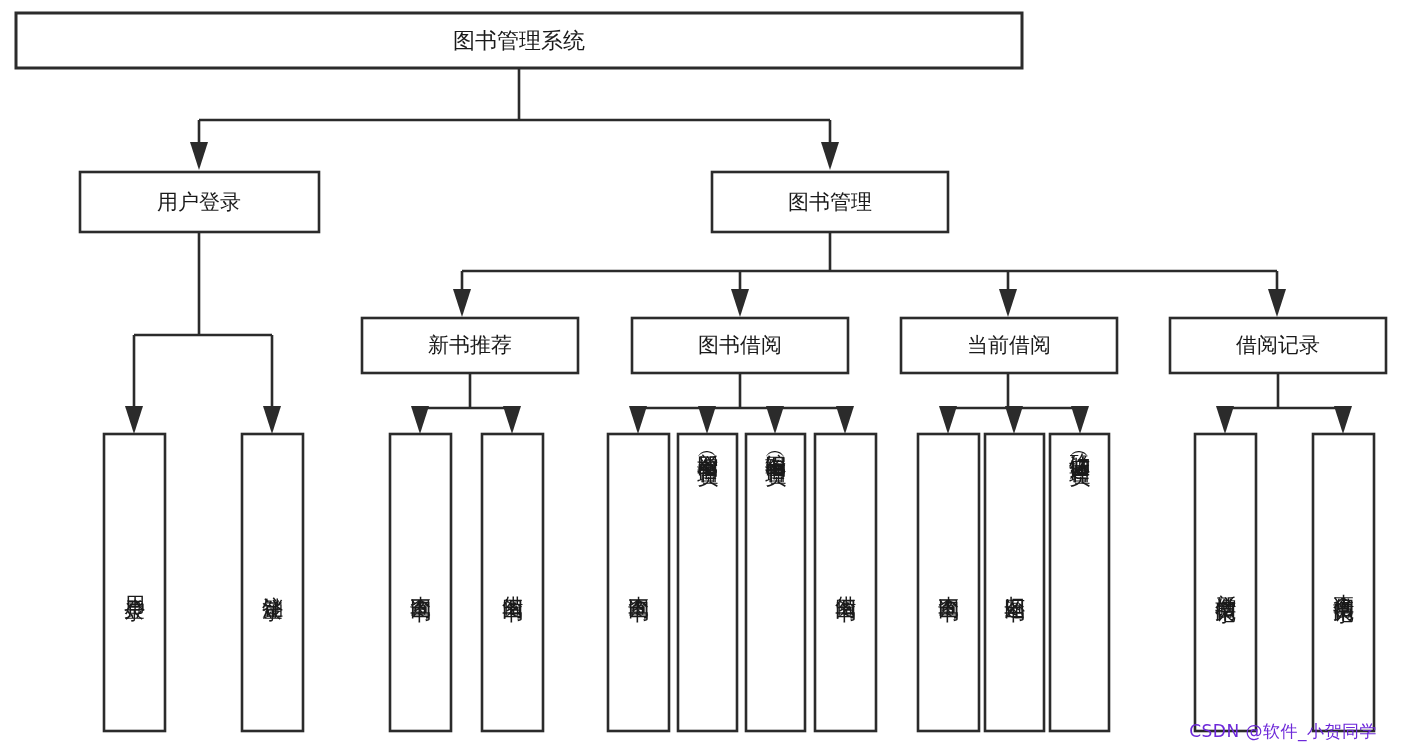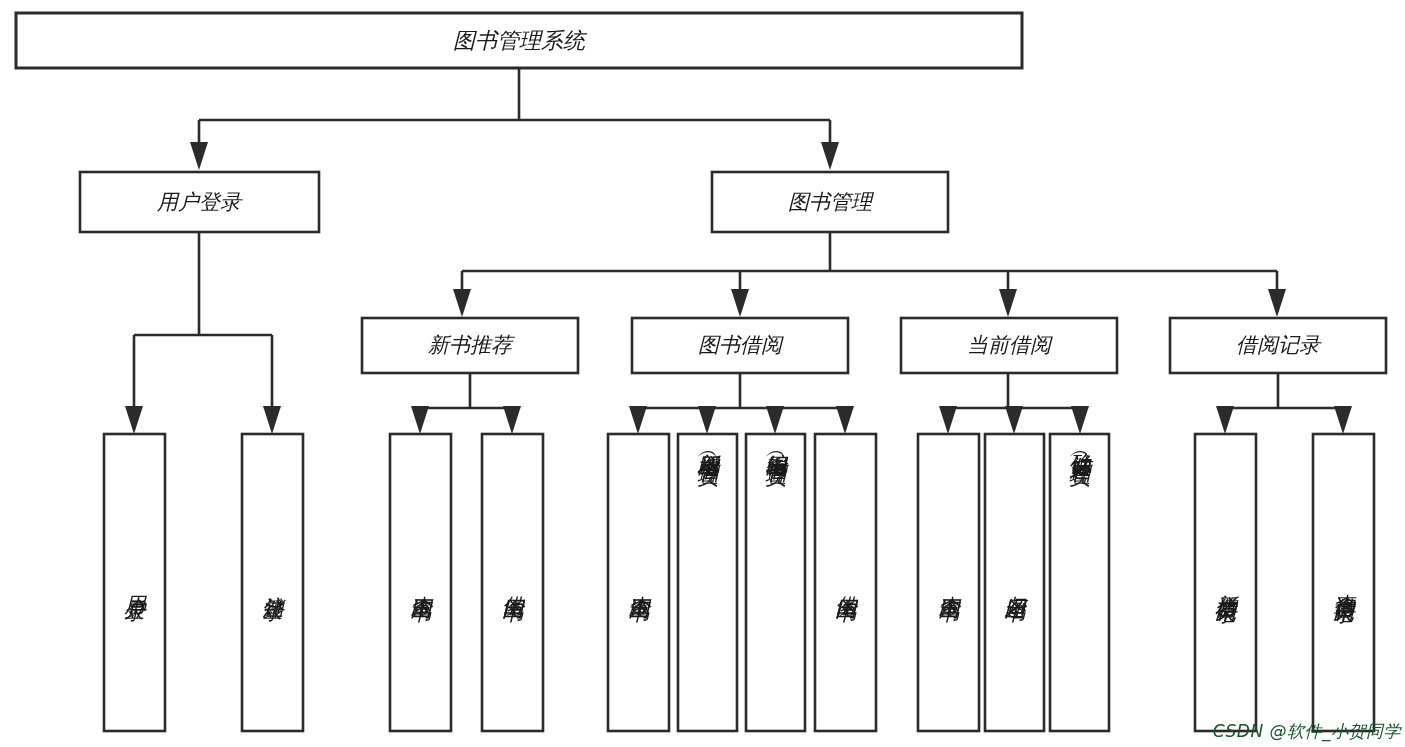--- a/index.html
+++ b/index.html
@@ -12,21 +12,20 @@
     width: 1405px;
     height: 747px;
     overflow: hidden;
     font-family: "DejaVu Sans", "Liberation Sans", sans-serif;
   }
   #diagram-root {
     position: relative;
     width: 1405px;
     height: 747px;
     background: #ffffff;
-    font-style: italic;
   }
   svg.diagram-canvas {
     position: absolute;
     left: 0;
     top: 0;
     width: 1405px;
     height: 747px;
     display: block;
   }
   .node-box {
@@ -70,25 +69,25 @@
     font-family: "DejaVu Sans", "Liberation Sans", sans-serif;
     font-size: 21px;
     line-height: 1.08;
     letter-spacing: 2px;
     color: #1a1a1a;
     white-space: nowrap;
     text-align: center;
   }
   .watermark {
     position: absolute;
-    right: 4px;
+    right: 28px;
     bottom: 4px;
     font-family: "DejaVu Sans", "Liberation Sans", sans-serif;
     font-size: 17px;
-    color: #14532d;
+    color: #6d28d9;
     letter-spacing: 0.5px;
     white-space: nowrap;
     user-select: none;
   }
 </style>
 </head>
 <body>
 
 <div id="diagram-root">
 

